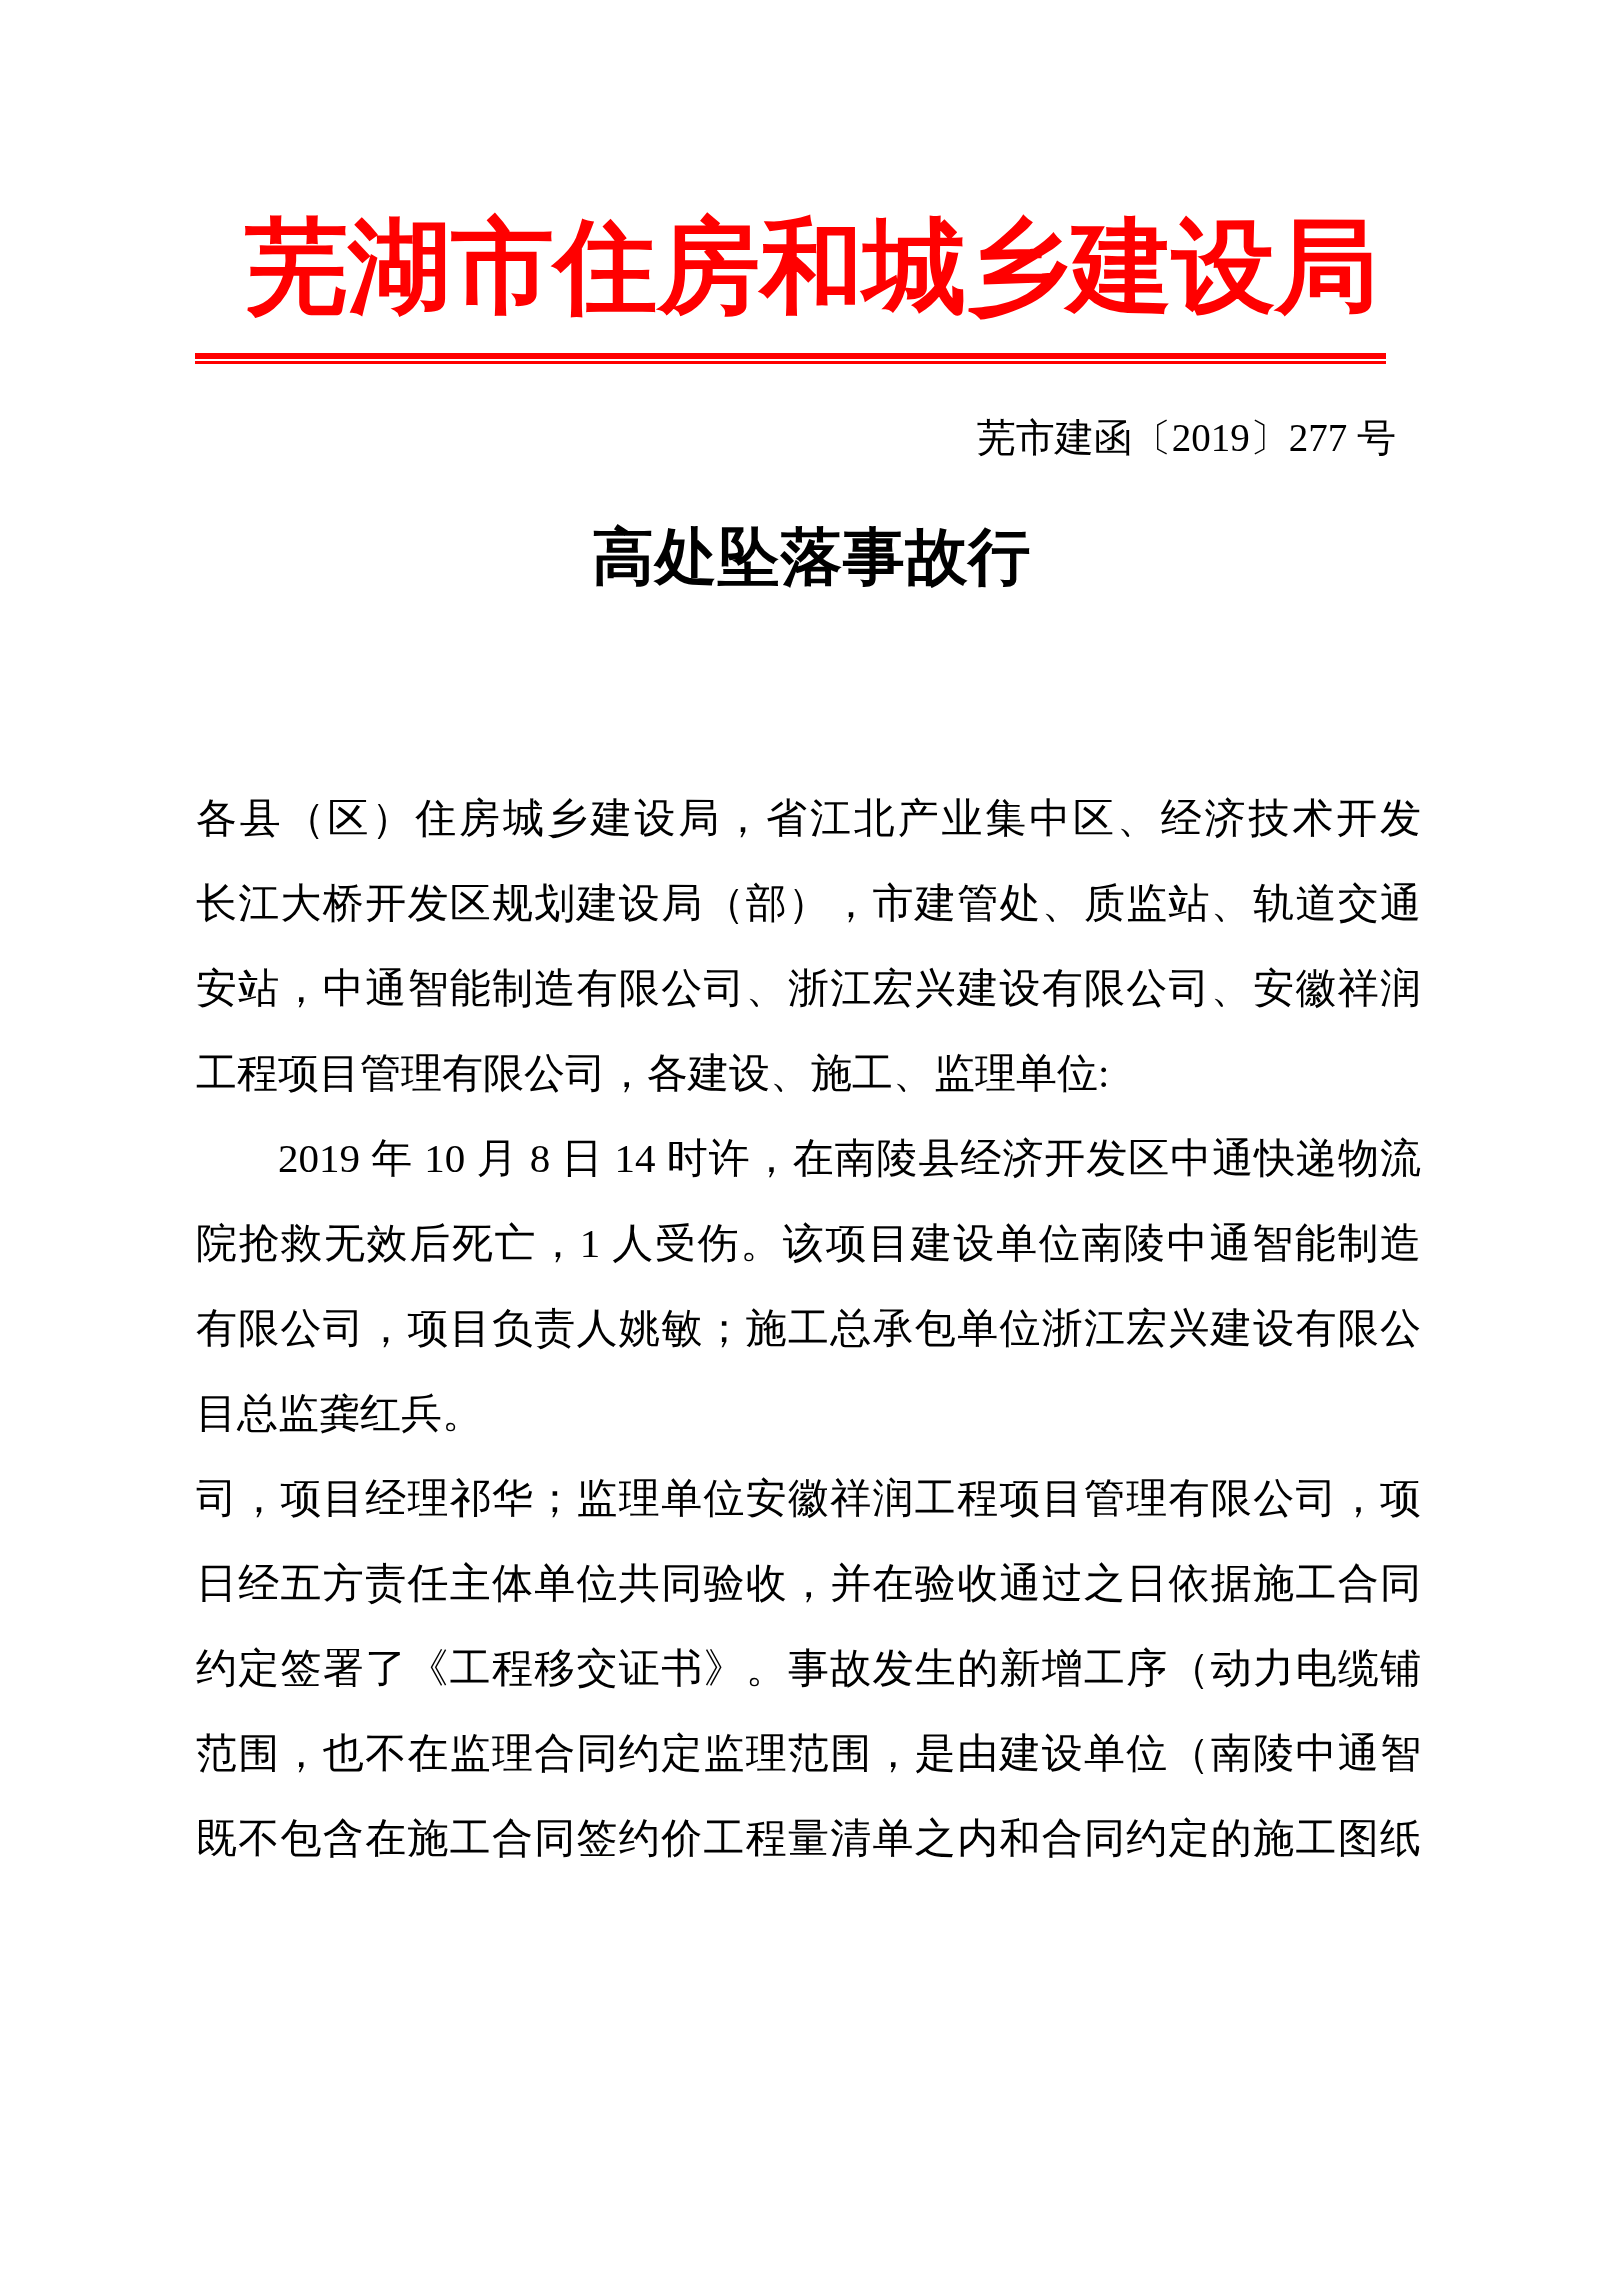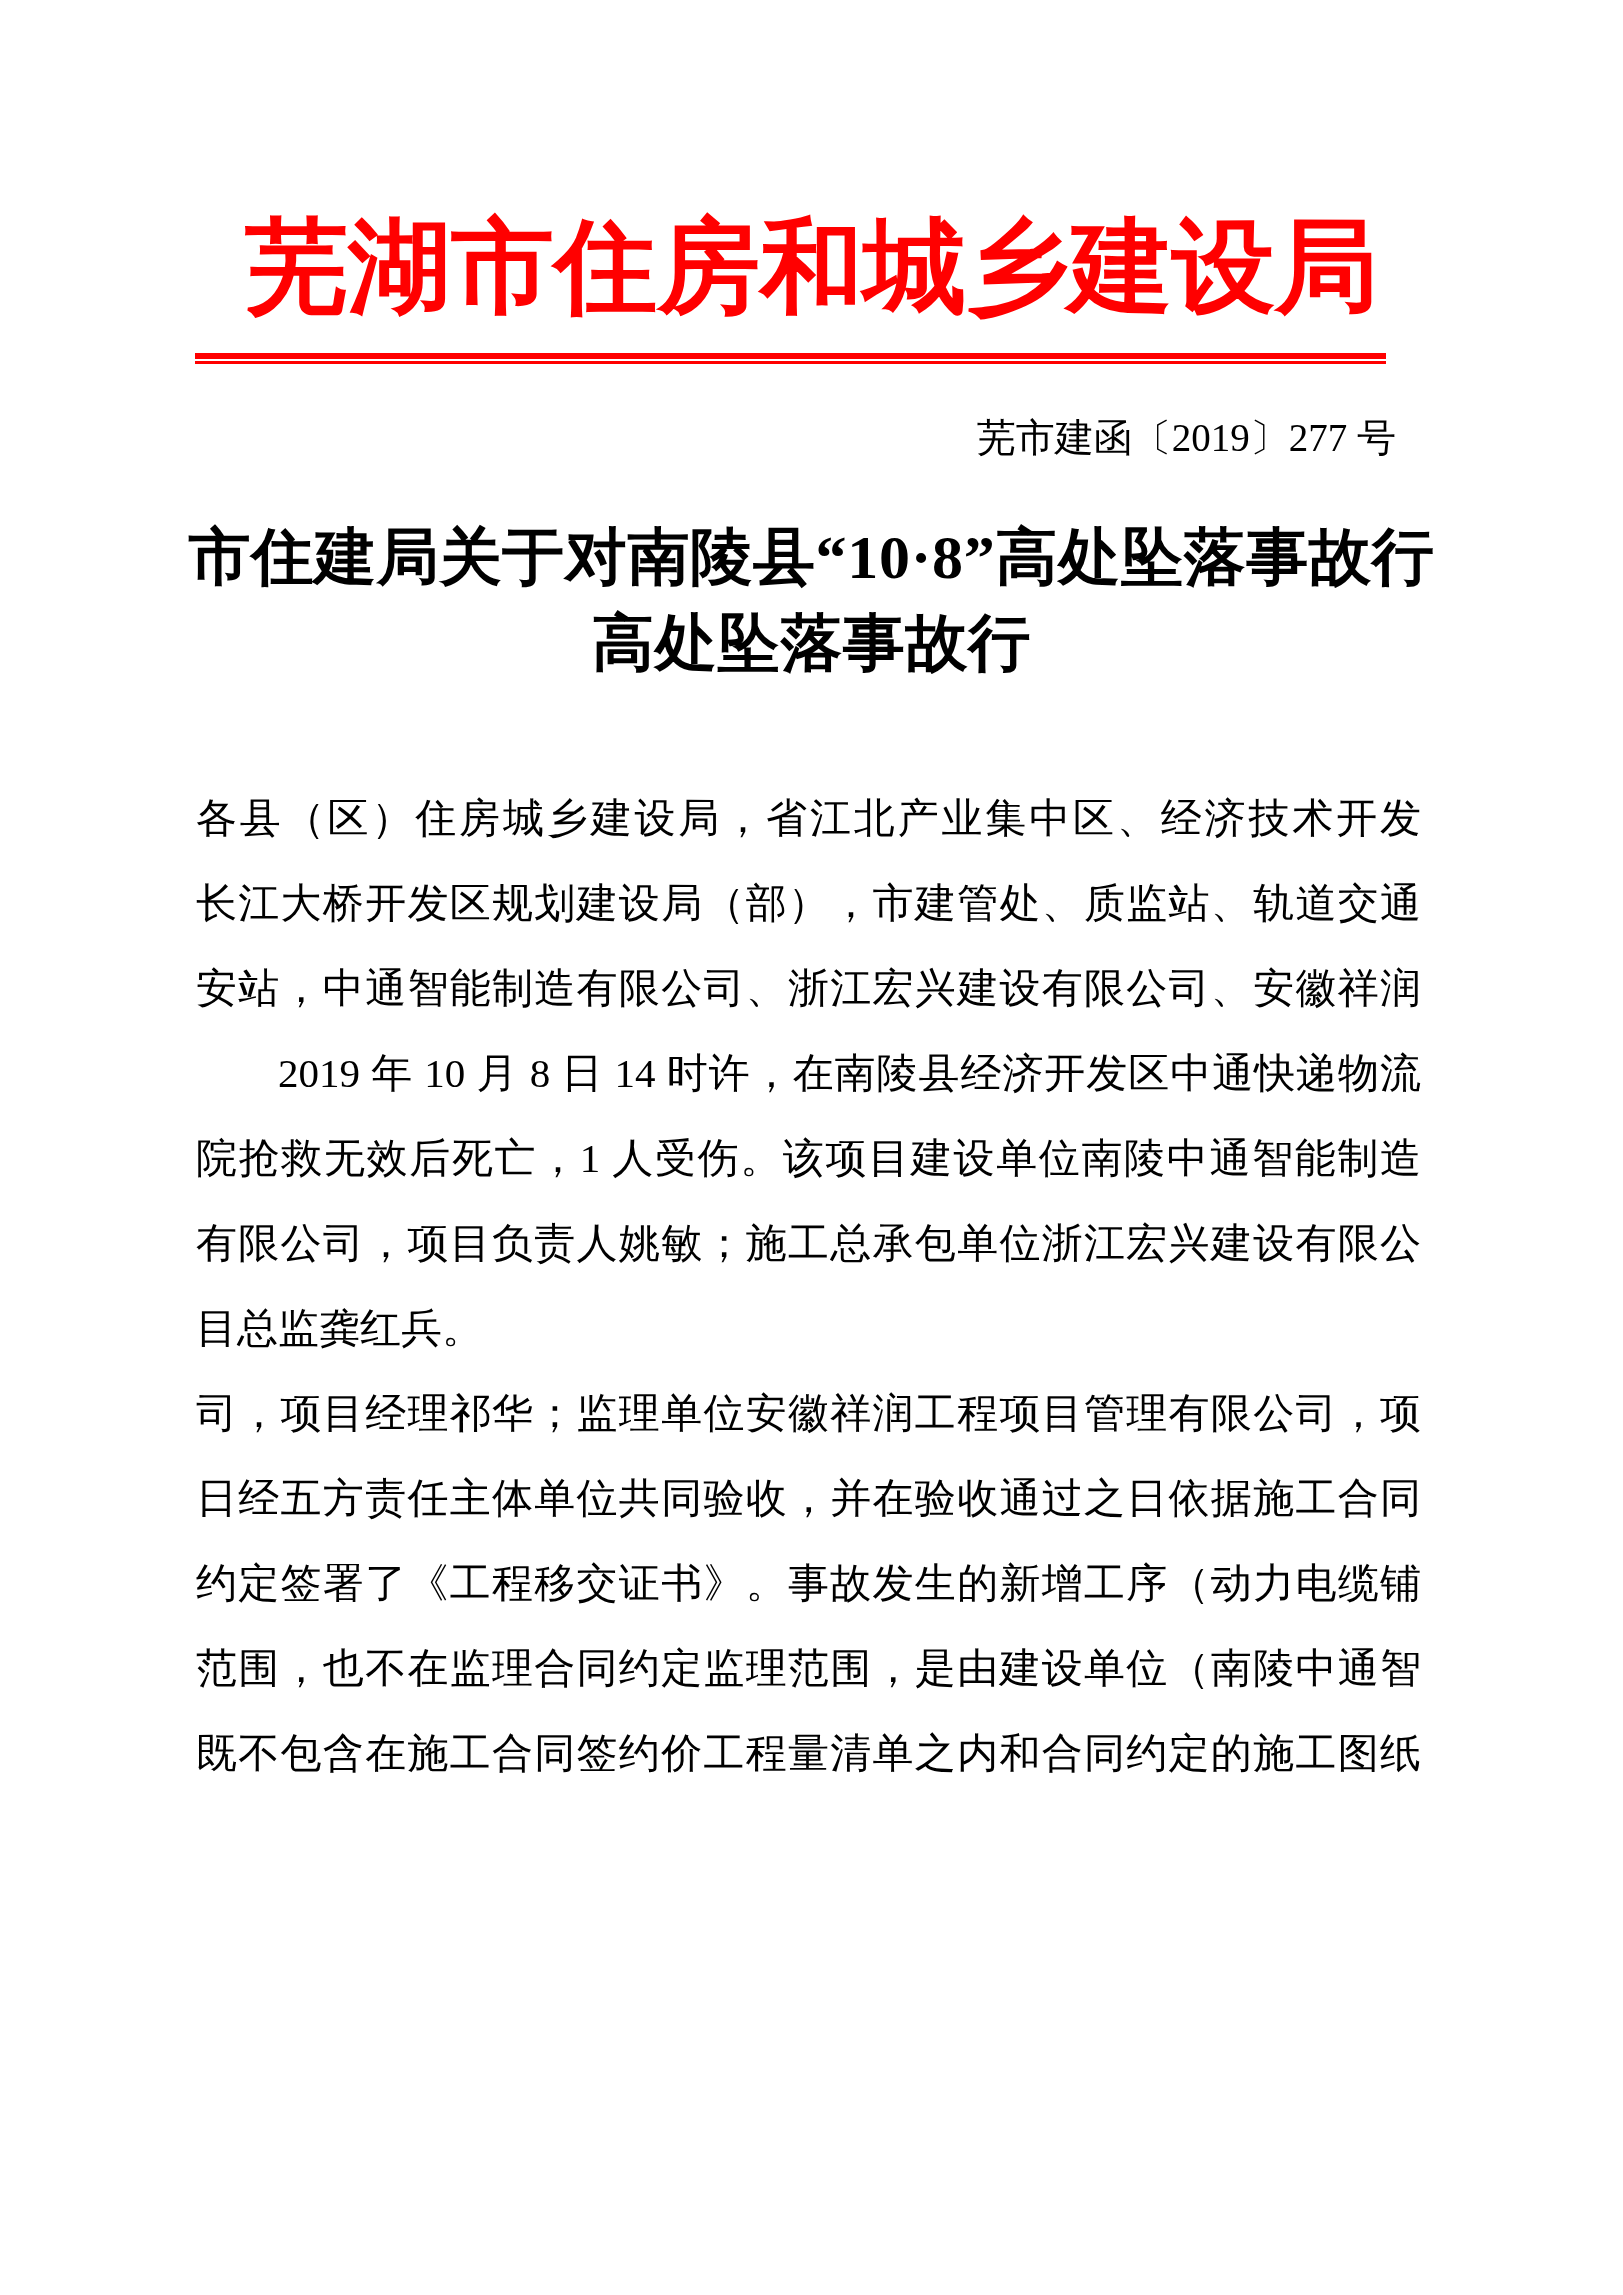--- a/index.html
+++ b/index.html
@@ -104,28 +104,28 @@
   <div class="agency">芜湖市住房和城乡建设局</div>
 
   <div class="rule">
     <div class="rule-thick"></div>
     <div class="rule-thin"></div>
   </div>
 
   <div class="docno">芜市建函〔2019〕277 号</div>
 
   <div class="title">
-    <div>市住建局关于对南陵县“10·8”高处坠落事故行</div>
     <div>高处坠落事故行</div>
   </div>
 
   <div class="body-text">
     <div class="line just">各县（区）住房城乡建设局，省江北产业集中区、经济技术开发区、</div>
     <div class="line just">长江大桥开发区规划建设局（部），市建管处、质监站、轨道交通质</div>
     <div class="line just">安站，中通智能制造有限公司、浙江宏兴建设有限公司、安徽祥润</div>
+    <div class="line just end">工程项目管理有限公司，各建设、施工、监理单位:</div>
     <div class="line just indent">2019 年 10 月 8 日 14 时许，在南陵县经济开发区中通快递物流</div>
     <div class="line just">院抢救无效后死亡，1 人受伤。该项目建设单位南陵中通智能制造</div>
     <div class="line just">有限公司，项目负责人姚敏；施工总承包单位浙江宏兴建设有限公</div>
     <div class="line just end">目总监龚红兵。</div>
     <div class="line just">司，项目经理祁华；监理单位安徽祥润工程项目管理有限公司，项</div>
     <div class="line just">日经五方责任主体单位共同验收，并在验收通过之日依据施工合同</div>
     <div class="line just">约定签署了《工程移交证书》。事故发生的新增工序（动力电缆铺设）</div>
     <div class="line just">范围，也不在监理合同约定监理范围，是由建设单位（南陵中通智</div>
     <div class="line just">既不包含在施工合同签约价工程量清单之内和合同约定的施工图纸</div>
   </div>

